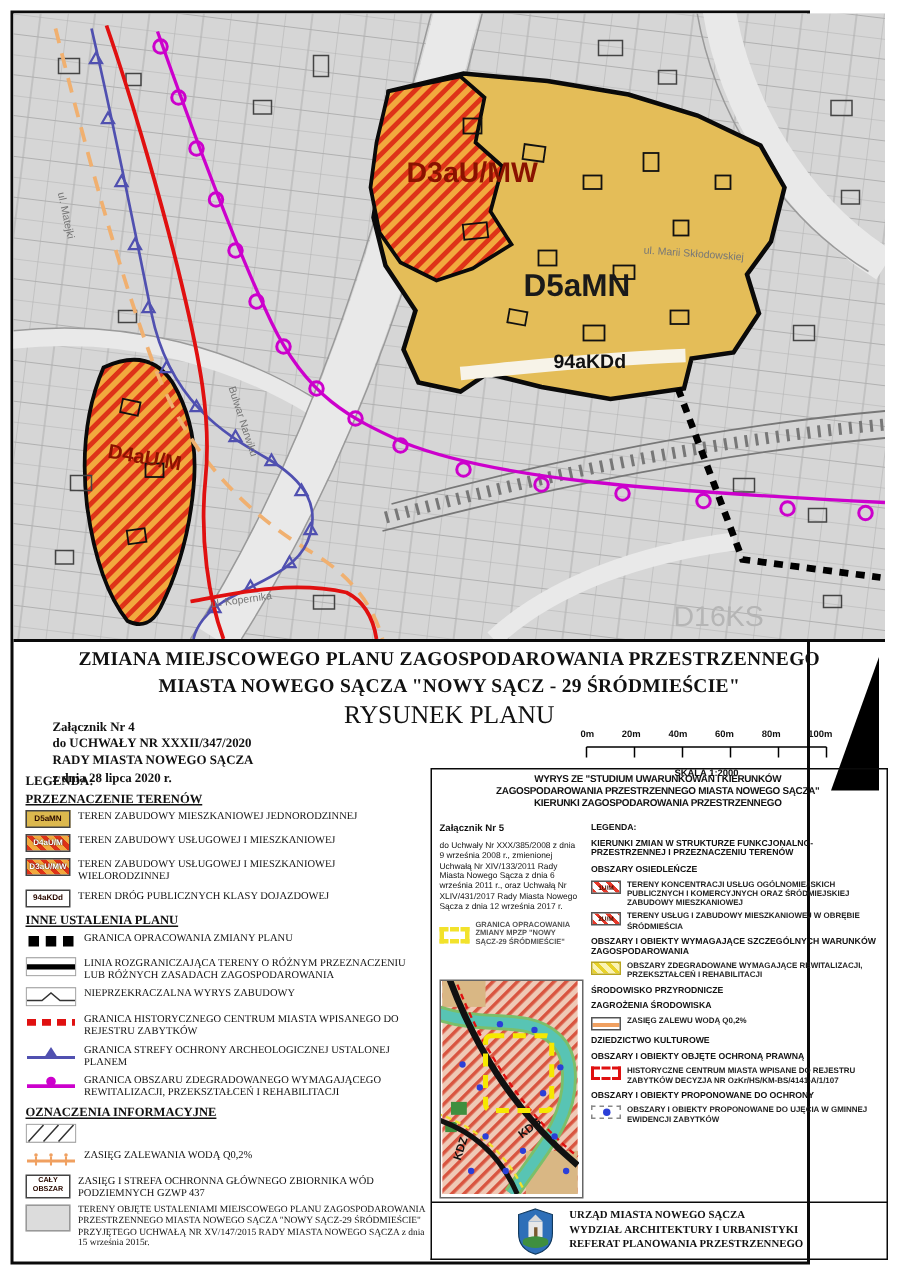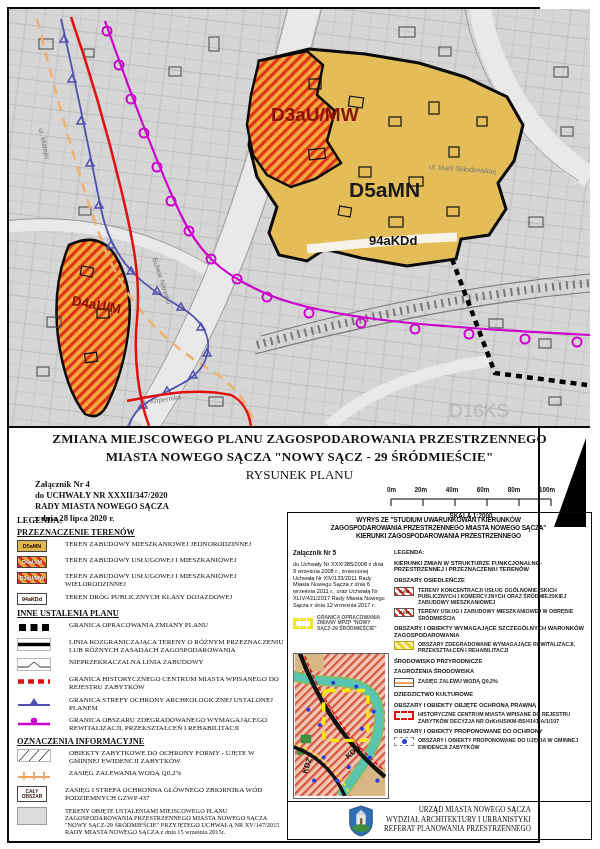--- a/index.html
+++ b/index.html
@@ -6,32 +6,32 @@
   .page{position:relative;width:600px;height:849px;background:#fff;overflow:hidden;
         font-family:"Liberation Serif",serif;color:#111;}
   .frame{position:absolute;left:7px;top:7px;width:533px;height:836px;border:2px solid #0a0a0a;box-sizing:border-box;}
   .inner{position:absolute;left:0;top:0;right:0;bottom:0;}
   .map{position:absolute;left:0;top:0;width:581px;height:417px;border-bottom:2px solid #0a0a0a;background:#d6d6d6;}
   svg text{font-family:"Liberation Sans",sans-serif;}
 
   
   .titleblock{position:absolute;left:0;top:421px;width:581px;text-align:center;}
   .t1,.t2{font-weight:bold;font-size:13px;line-height:1.35;letter-spacing:.2px;}
-  .subtitle{font-size:13px;margin-top:2px;}
+  .subtitle{font-size:17px;margin-top:2px;}
   .attach{position:absolute;left:26px;top:470px;font-size:8.6px;font-weight:bold;line-height:1.3;text-align:left;}
   .scalebar{position:absolute;left:378px;top:477px;width:168px;font-family:"Liberation Sans",sans-serif;}
   .ticks{display:flex;justify-content:space-between;font-size:6.3px;font-weight:bold;}
   .skala{text-align:center;font-size:6.3px;font-weight:bold;margin-top:1px;}
   .north{position:absolute;left:540px;top:428px;}
 
   
   .legend{position:absolute;left:8px;top:506px;width:268px;}
   .lh{font-size:8.6px;font-weight:bold;margin:0 0 2px 0;}
   .lsec{font-size:8.4px;font-weight:bold;margin:3px 0 3px 0;text-decoration:underline;}
-  .lrow{display:flex;gap:18px;align-items:flex-start;margin-bottom:4px;}
+  .lrow{display:flex;gap:5px;align-items:flex-start;margin-bottom:4px;}
   .sw{flex:none;width:30px;height:12px;border:1px solid #444;box-sizing:border-box;
       display:flex;align-items:center;justify-content:center;text-align:center;
       font-family:"Liberation Sans",sans-serif;font-size:5.4px;font-weight:bold;color:#2a0a00;}
   .sw i{font-style:normal;}
   .sw-yellow{background:#dcb84e;}
   .sw-redhatch{background:repeating-linear-gradient(45deg,#de3318 0 3px,#f2a93e 3px 6.5px);color:#fff;text-shadow:0 0 1px #000;}
   .sw-white{background:#fff;}
   .sw-caly{width:30px;height:16px;font-size:4.8px;line-height:1.1;padding:1px;}
   .sw-gray{width:30px;height:18px;background:#dcdcdc;border:1px solid #999;}
   .sym{flex:none;width:34px;height:13px;}
@@ -60,21 +60,21 @@
   .p-yellowhatch{background:repeating-linear-gradient(45deg,#e8d22a 0 2.5px,#faf3b5 2.5px 5.5px);border-color:#b8a520;}
   .p-orange{background:linear-gradient(#fff 0 3px,#f0a060 3px 5.5px,#fff 5.5px 100%);}
   .p-reddash{border:2.5px dashed #e01010;background:#fff;}
   .p-bluedot{border:1px dashed #888;background:#fff;}
   .p-bluedot::before{content:"";width:5px;height:5px;border-radius:50%;background:#2b3fd8;display:block;}
   .ptxt{font-size:5.3px;font-weight:bold;line-height:1.18;color:#222;}
 
   
   .footer{position:absolute;left:278px;top:793px;width:305px;height:38px;border:1.5px solid #0a0a0a;border-top:none;
           box-sizing:border-box;display:flex;align-items:center;justify-content:center;gap:10px;}
-  .ftxt{text-align:right;font-size:7.2px;font-weight:normal;line-height:1.3;}
+  .ftxt{text-align:left;font-size:7.2px;font-weight:bold;line-height:1.3;}
 </style>
 </head>
 <body>
 
 <div class="page">
 <div class="frame">
 <div class="inner">
 
   <div class="map">
     <svg width="581" height="417" viewBox="0 0 581 417">
@@ -297,21 +297,21 @@
         <rect x="0.5" y="0.5" width="33" height="12" fill="#fff" stroke="#999" stroke-width="0.7"></rect>
         <path d="M1,6.5 H33" stroke="#000" stroke-width="3.5"></path>
       </svg>
       <span class="ltxt">LINIA ROZGRANICZAJĄCA TERENY O RÓŻNYM PRZEZNACZENIU LUB RÓŻNYCH ZASADACH ZAGOSPODAROWANIA</span>
     </div>
     <div class="lrow">
       <svg class="sym" viewBox="0 0 34 13">
         <rect x="0.5" y="0.5" width="33" height="12" fill="#fff" stroke="#999" stroke-width="0.7"></rect>
         <path d="M1,9 H11 L17,4 L23,9 H33" stroke="#333" stroke-width="1" fill="none"></path>
       </svg>
-      <span class="ltxt">NIEPRZEKRACZALNA LINIA ZABUDOWY</span>
+      <span class="ltxt">NIEPRZEKRACZALNA WYRYS ZABUDOWY</span>
     </div>
     <div class="lrow">
       <svg class="sym" viewBox="0 0 34 13">
         <path d="M1,6.5 H33" stroke="#e01010" stroke-width="4.5" stroke-dasharray="6 4"></path>
       </svg>
       <span class="ltxt">GRANICA HISTORYCZNEGO CENTRUM MIASTA WPISANEGO DO REJESTRU ZABYTKÓW</span>
     </div>
     <div class="lrow">
       <svg class="sym" viewBox="0 0 34 13">
         <path d="M1,9 H33" stroke="#5050b0" stroke-width="2"></path>
@@ -327,21 +327,20 @@
       <span class="ltxt">GRANICA OBSZARU ZDEGRADOWANEGO WYMAGAJĄCEGO REWITALIZACJI, PRZEKSZTAŁCEŃ I REHABILITACJI</span>
     </div>
 
     <div class="lsec">OZNACZENIA INFORMACYJNE</div>
 
     <div class="lrow">
       <svg class="sym" viewBox="0 0 34 13">
         <rect x="0.5" y="0.5" width="33" height="12" fill="#fff" stroke="#999" stroke-width="0.7"></rect>
         <path d="M2,12 L12,1 M12,12 L22,1 M22,12 L32,1" stroke="#333" stroke-width="1"></path>
       </svg>
-      <span class="ltxt">OBIEKTY ZABYTKOWE DO OCHRONY FORMY - UJĘTE W GMINNEJ EWIDENCJI ZABYTKÓW</span>
     </div>
     <div class="lrow">
       <svg class="sym" viewBox="0 0 34 13">
         <path d="M1,8 H33" stroke="#f0a060" stroke-width="2"></path>
         <path d="M7,5 V11 M17,5 V11 M27,5 V11" stroke="#f0a060" stroke-width="1.4"></path>
         <circle cx="7" cy="4" r="1.2" fill="#f0a060"></circle>
               <circle cx="17" cy="4" r="1.2" fill="#f0a060"></circle>
               <circle cx="27" cy="4" r="1.2" fill="#f0a060"></circle>
       </svg>
       <span class="ltxt">ZASIĘG ZALEWANIA WODĄ Q0,2%</span>

